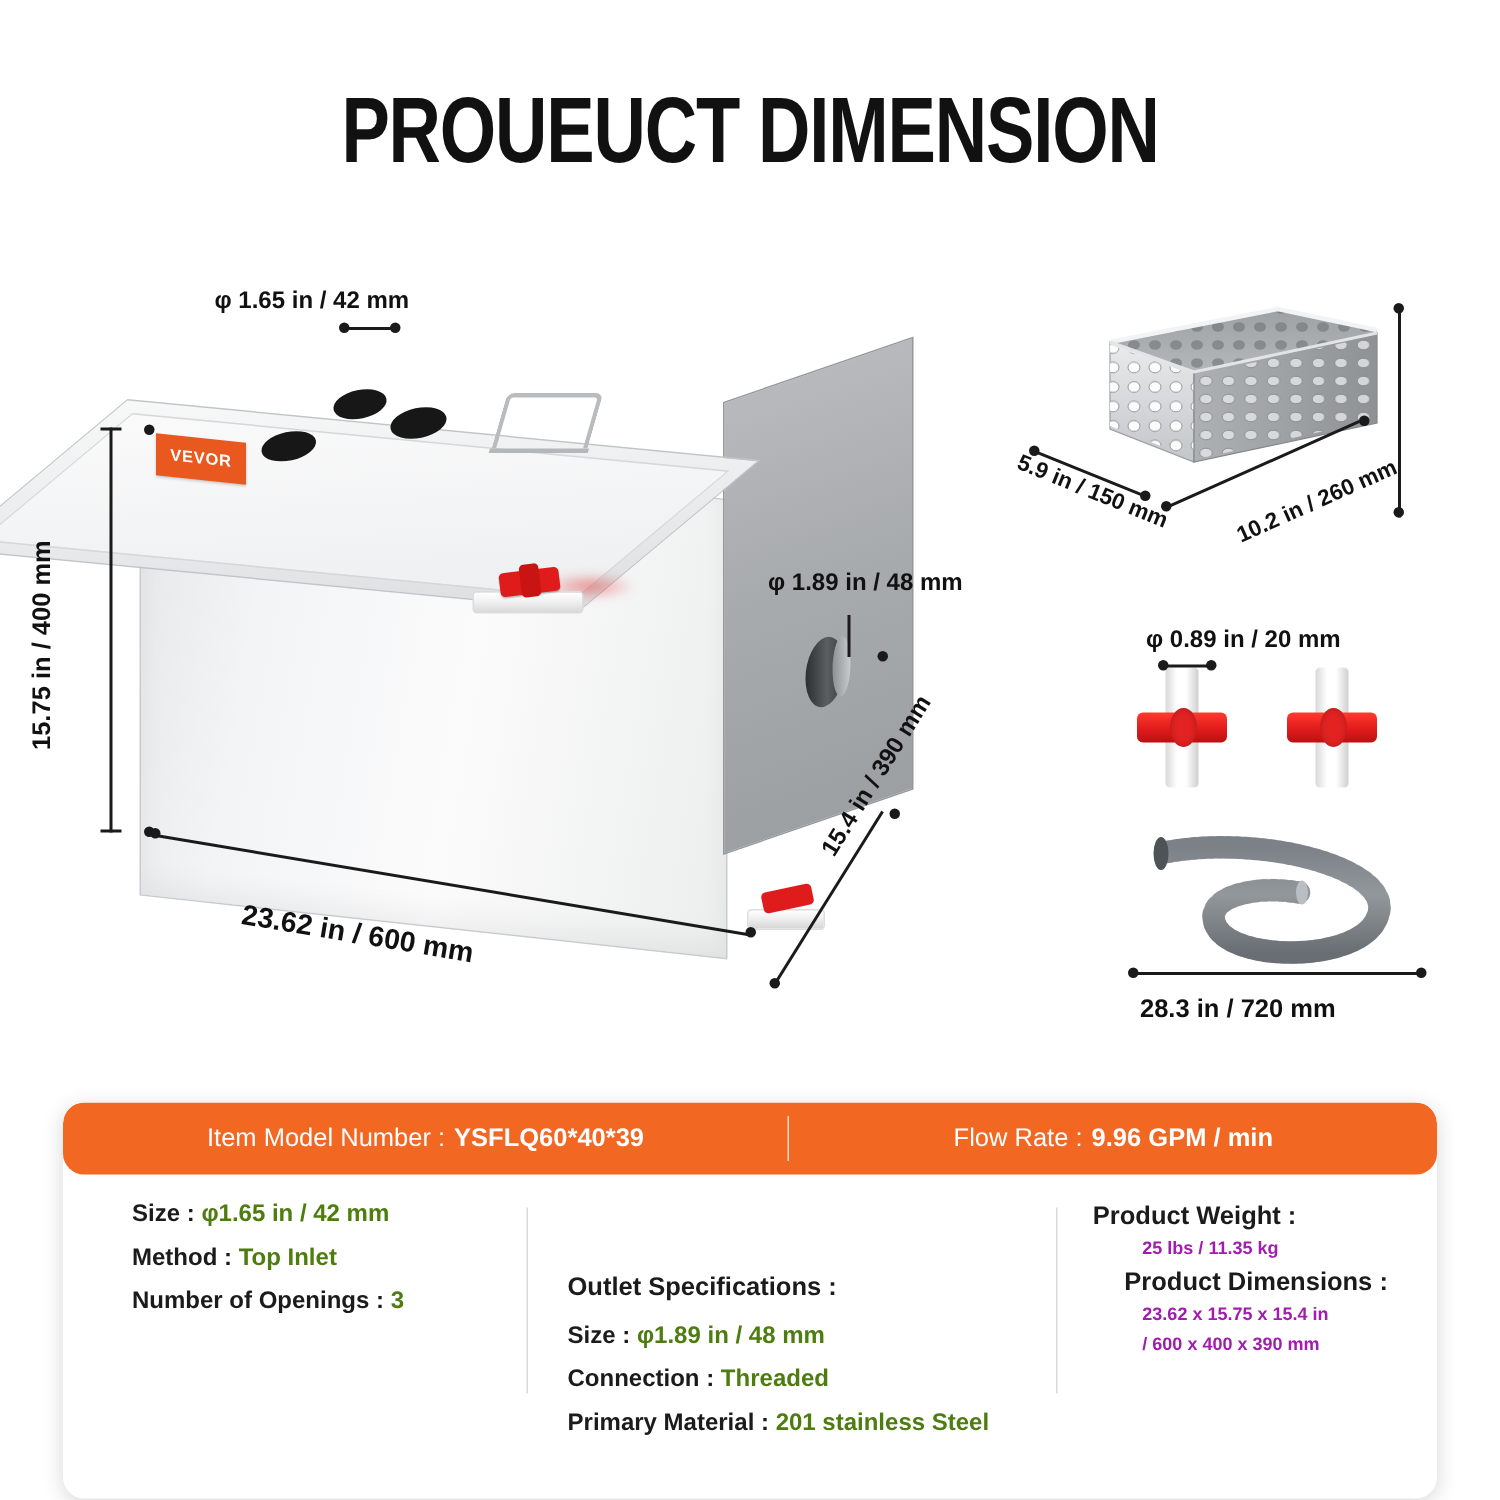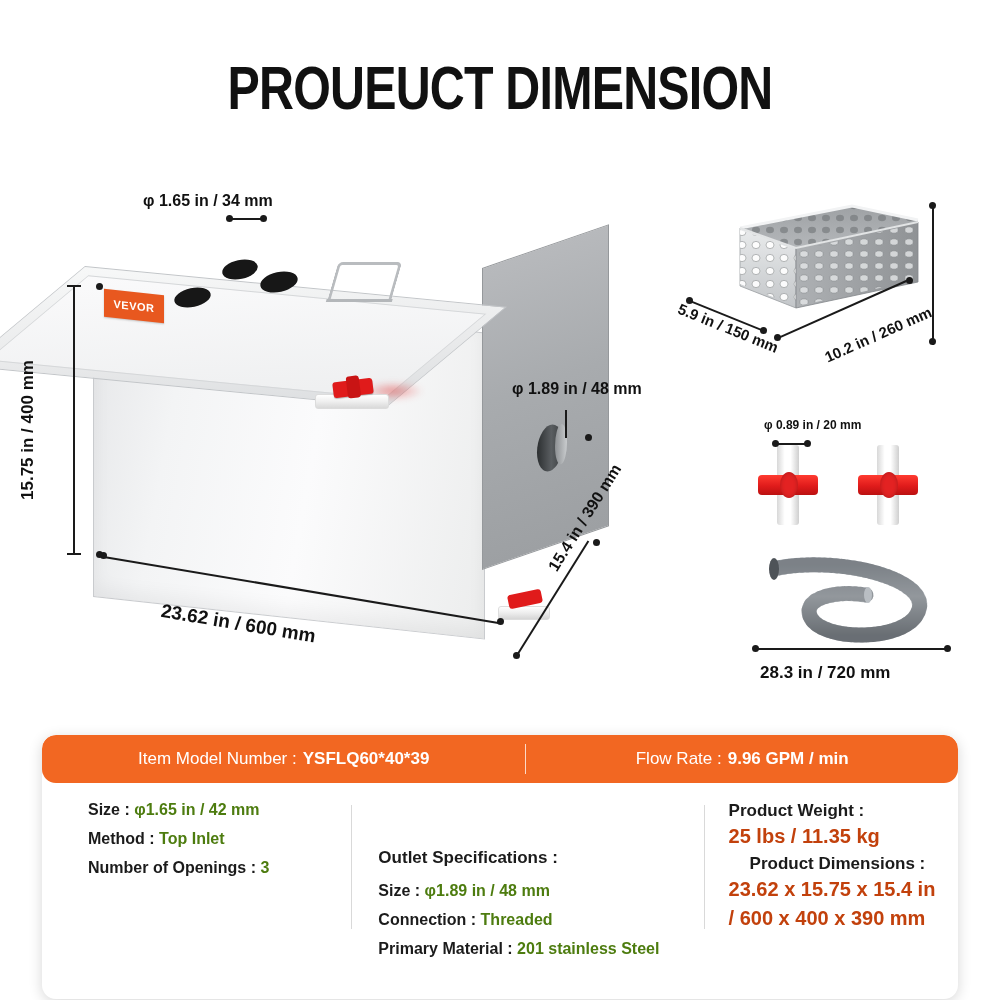--- a/index.html
+++ b/index.html
@@ -322,21 +322,21 @@
     font-size: 15px;
     transform: rotate(22deg);
     transform-origin: left top;
   }
   .dim-basket-d {
     left: 822px; top: 350px;
     font-size: 15px;
     transform: rotate(-24deg);
     transform-origin: left top;
   }
-  .dim-valve { left: 764px; top: 418px; font-size: 12px; }
+  .dim-valve { left: 764px; top: 418px; font-size: 16px; }
   .dim-hose { left: 760px; top: 663px; font-size: 17px; }
 
   
   .tick-line { position: absolute; background: #1a1a1a; }
   .dot {
     position: absolute;
     width: 7px; height: 7px;
     background: #1a1a1a;
     border-radius: 50%;
   }
@@ -406,25 +406,26 @@
   }
   .spec-row {
     font-size: 16px;
     font-weight: bold;
     color: #1b1b1b;
     margin-bottom: 11px;
     white-space: nowrap;
   }
   .spec-row .val { color: #4d7c0f; }
   .spec-val-line {
-    font-size: 20px;
+    font-size: 12px;
     font-weight: bold;
-    color: #c2410c;
+    color: #a21caf;
     margin-bottom: 6px;
     white-space: nowrap;
+    margin-left: 33px;
   }
 </style>
 </head>
 <body>
 
 <div class="page-title">PROUEUCT DIMENSION</div>
 
 <div class="stage">
 
   <div class="tank">
@@ -557,21 +558,21 @@
   <div class="dot" style="left:929px; top:338px;"></div>
 
   <div class="tick-line" style="left:776px; top:443px; width:32px; height:2px;"></div>
   <div class="dot" style="left:772px; top:440px;"></div>
   <div class="dot" style="left:804px; top:440px;"></div>
 
   <div class="tick-line" style="left:756px; top:648px; width:192px; height:2px;"></div>
   <div class="dot" style="left:752px; top:645px;"></div>
   <div class="dot" style="left:944px; top:645px;"></div>
 
-  <div class="dim dim-top-inlet">φ 1.65 in / 34 mm</div>
+  <div class="dim dim-top-inlet">φ 1.65 in / 42 mm</div>
   <div class="dim dim-height">15.75 in / 400 mm</div>
   <div class="dim dim-width">23.62 in / 600 mm</div>
   <div class="dim dim-depth">15.4 in / 390 mm</div>
   <div class="dim dim-outlet">φ 1.89 in / 48 mm</div>
   <div class="dim dim-basket-w">5.9 in / 150 mm</div>
   <div class="dim dim-basket-d">10.2 in / 260 mm</div>
   <div class="dim dim-valve">φ 0.89 in / 20 mm</div>
   <div class="dim dim-hose">28.3 in / 720 mm</div>
 </div>
 

